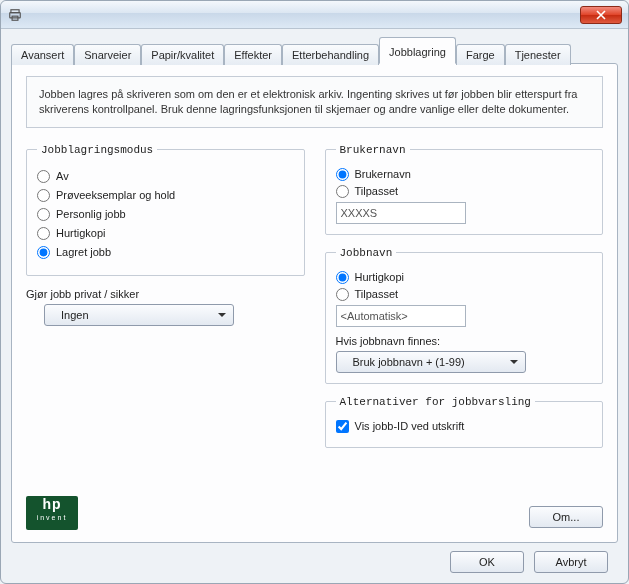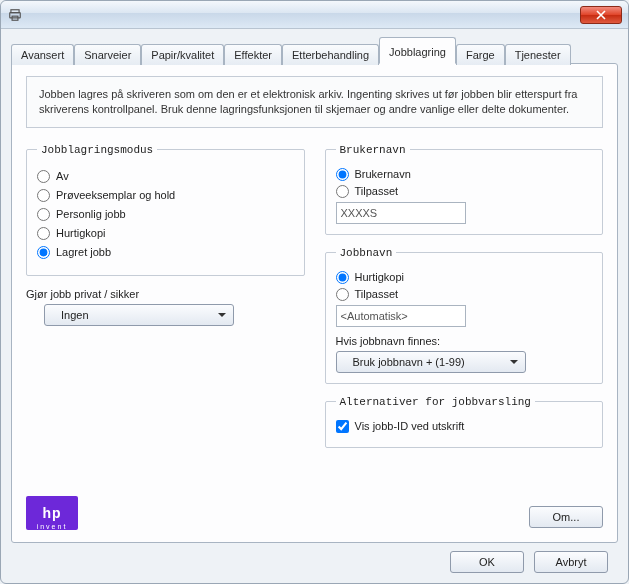--- a/index.html
+++ b/index.html
@@ -162,26 +162,26 @@
     width: 0; height: 0;
     border-left: 4px solid transparent;
     border-right: 4px solid transparent;
     border-top: 4px solid #333;
     transform: translateY(-50%);
     pointer-events: none;
   }
   .select.full { width: 190px; }
   .hp-logo {
     width: 52px; height: 34px;
-    background: #6d28d9;
+    background: #14532d;
     border-radius: 2px;
     display: flex;
     flex-direction: column;
     align-items: center;
-    justify-content: flex-end;
+    justify-content: flex-start;
     color: #fff;
     font-weight: bold;
     font-size: 14px;
     letter-spacing: 1px;
     position: absolute;
     left: 14px;
     bottom: 12px;
   }
   .hp-logo .invt {
     font-size: 7px;

